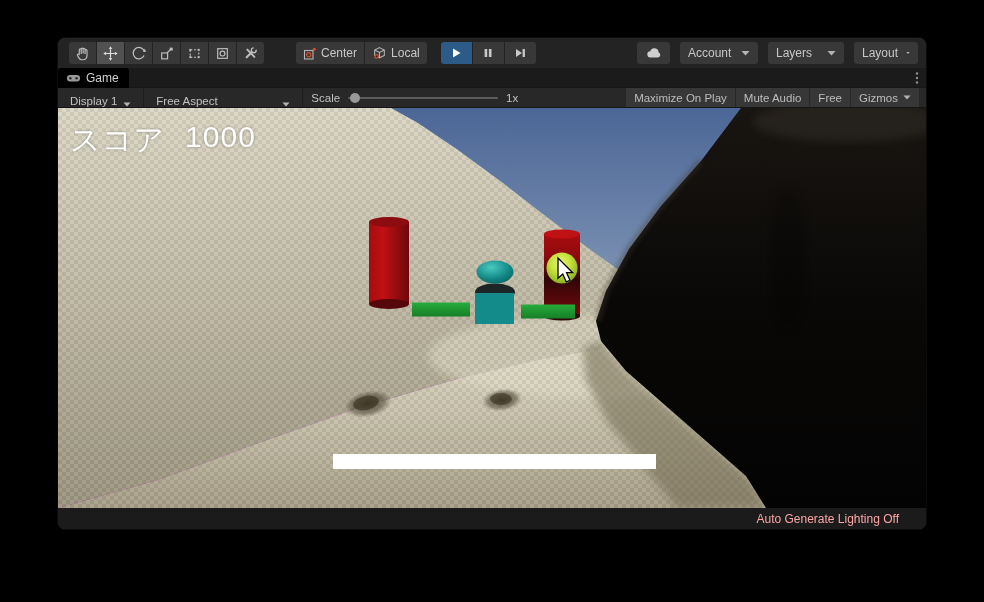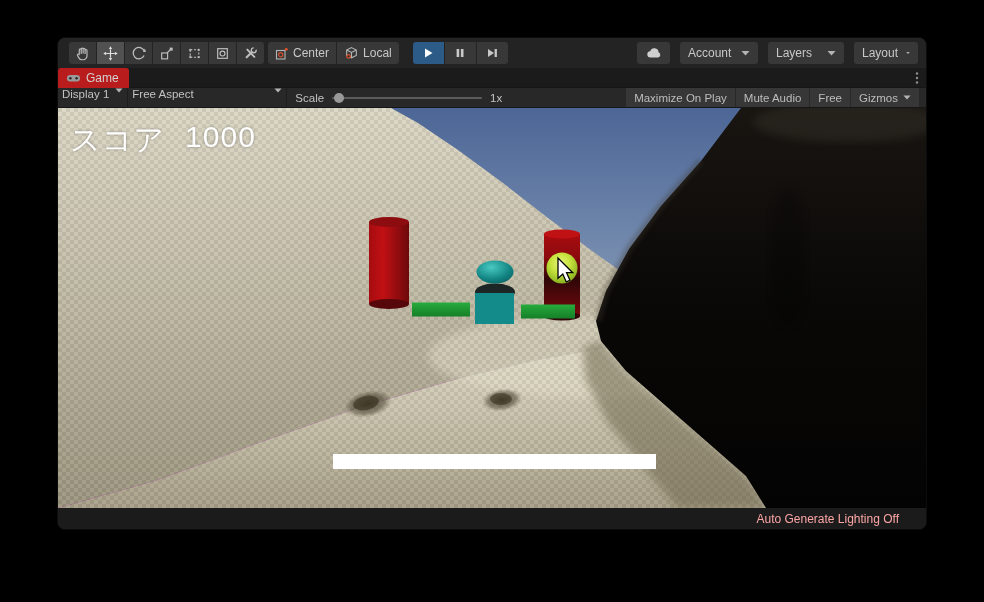--- a/index.html
+++ b/index.html
@@ -14,47 +14,47 @@
   .toolbar { height:30px; background:#232323; display:flex; align-items:center;
              padding:0 6px; flex:0 0 auto; }
   .toolgroup { display:flex; gap:1px; margin-left:5px; }
   .tbtn { width:27px; height:22px; background:#383838; display:flex;
           align-items:center; justify-content:center; }
   .tbtn:first-child { border-radius:3px 0 0 3px; }
   .tbtn:last-child  { border-radius:0 3px 3px 0; }
   .tbtn.sel { background:#515151; }
   .pill { height:22px; background:#383838; display:flex; align-items:center;
           gap:4px; padding:0 7px; color:#c8c8c8; font-size:12px; }
-  .pivotgrp { display:flex; gap:1px; margin-left:4px; }
+  .pivotgrp { display:flex; gap:1px; margin-left:32px; }
   .pivotgrp .pill:first-child { border-radius:3px 0 0 3px; }
   .pivotgrp .pill:last-child  { border-radius:0 3px 3px 0; }
   .playgrp { display:flex; gap:1px; margin-left:14px; }
   .pbtn { width:31px; height:22px; background:#383838; display:flex;
           align-items:center; justify-content:center; }
   .pbtn:first-child { border-radius:3px 0 0 3px; }
   .pbtn:last-child  { border-radius:0 3px 3px 0; }
   .pbtn.playing { background:#2d5b87; }
   .rightgrp { margin-left:auto; display:flex; align-items:flex-start; gap:10px; padding-right:2px; }
   .drop { height:22px; background:#383838; border-radius:3px; display:flex;
           align-items:center; justify-content:space-between; color:#c8c8c8;
           font-size:12px; padding:0 8px; gap:8px; }
   .cloudbtn { width:33px; height:22px; background:#383838; border-radius:3px;
               display:flex; align-items:center; justify-content:center; }
   
   .tabbar { height:20px; background:#1b1b1b; display:flex; align-items:center;
             flex:0 0 auto; border-bottom:1px solid #161616; }
-  .tab { height:20px; background:#b91c1c; display:flex; align-items:center;
+  .tab { height:20px; background:#000000; display:flex; align-items:center;
          gap:5px; padding:0 10px 0 8px; color:#d2d2d2; font-size:12px;
          border-radius:3px 3px 0 0; }
   .kebab { margin-left:auto; padding:0 7px; display:flex; align-items:center; }
   
   .gametoolbar { height:20px; background:#282828; display:flex; align-items:center;
                  flex:0 0 auto; font-size:11.5px; color:#c2c2c2;
                  border-bottom:1px solid #161616; }
-  .gtflat { display:flex; align-items:flex-start; gap:6px; padding:0 4px; height:100%; }
+  .gtflat { display:flex; align-items:flex-end; gap:6px; padding:0 12px; height:100%; }
   .gtsep { width:1px; height:100%; background:#1d1d1d; }
   .aspect { width:158px; justify-content:space-between; }
   .scalewrap { display:flex; align-items:center; gap:8px; padding:0 8px; }
   .slider { position:relative; width:150px; height:2px; background:#5c5c5c; border-radius:1px; }
   .knob { position:absolute; left:2px; top:-4px; width:10px; height:10px;
           border-radius:50%; background:#999; }
   .gtright { margin-left:auto; display:flex; gap:1px; height:100%; padding-right:7px; }
   .gtbtn { background:#373737; height:100%; display:flex; align-items:center;
            gap:5px; padding:0 8px; color:#bdbdbd; }
   

